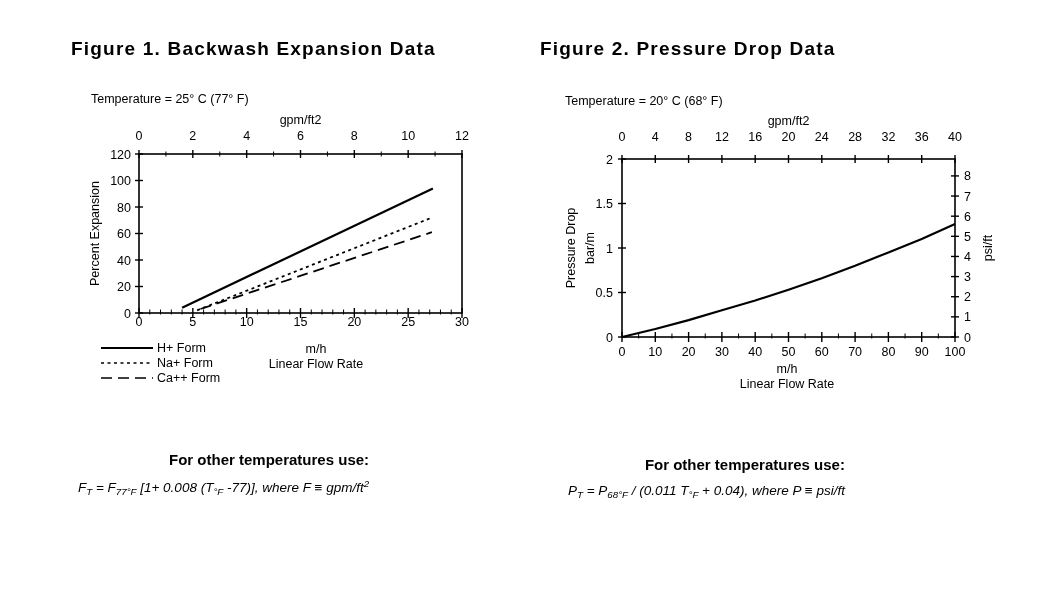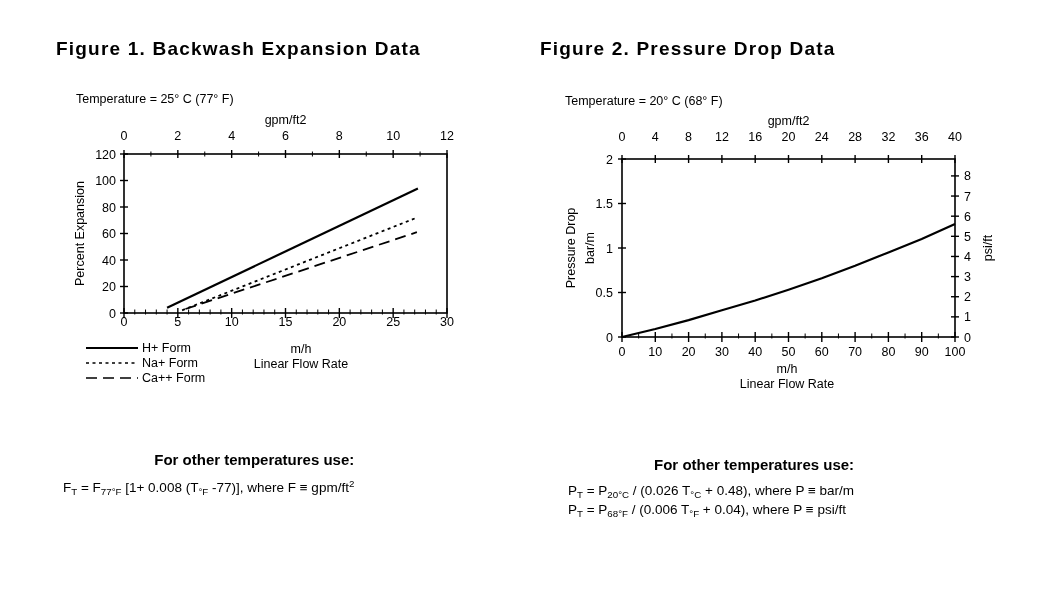--- a/index.html
+++ b/index.html
@@ -4,33 +4,33 @@
 <style>
   * { margin:0; padding:0; box-sizing:border-box; }
   html,body { background:#ffffff; }
   body {
     width:1049px; height:589px;
     font-family:"Liberation Sans", sans-serif;
     color:#000;
   }
   .page { position:relative; width:1049px; height:589px; background:#fff; overflow:hidden; }
   .figure { position:absolute; top:38px; }
-  .fig1 { left:56px;  width:480px; height:540px; }
+  .fig1 { left:71px;  width:480px; height:540px; }
   .fig2 { left:540px; width:509px; height:540px; }
   .fig-title {
     font-size:19px; font-weight:bold; letter-spacing:1.2px; white-space:nowrap;
   }
   .chart-svg { position:absolute; left:0; top:47px; }
   .chart-svg text { font-size:12.5px; font-family:"Liberation Sans", sans-serif; fill:#000; }
   .formulas { position:absolute; font-size:13.5px; line-height:1.34; white-space:nowrap; }
   .fig1 .formulas { left:7px;  top:412px; }
   .fig2 .formulas { left:28px; top:417px; }
   .formulas-header { font-size:15px; font-weight:bold; margin-bottom:7px;text-align:right; }
   .fig1 .formulas-header { margin-left:11px; }
-  .fline { white-space:nowrap; }
+  .fline { white-space:nowrap;font-style:italic; }
   .fline .sub { font-size:0.72em; vertical-align:-0.28em; }
   .fline .sup { font-size:0.72em; vertical-align:0.5em; }
 </style>
 </head>
 <body>
 
 <div class="page">
 
   <section class="figure fig1">
     <h2 class="fig-title">Figure 1. Backwash Expansion Data</h2>
@@ -219,18 +219,17 @@
         <text x="424" y="135.68552036199094">6</text>
         <line x1="411" y1="111.0497737556561" x2="419" y2="111.0497737556561" stroke="#000000" stroke-width="1.4"></line>
         <text x="424" y="115.5497737556561">7</text>
         <line x1="411" y1="90.91402714932127" x2="419" y2="90.91402714932127" stroke="#000000" stroke-width="1.4"></line>
         <text x="424" y="95.41402714932127">8</text>
         <text x="452" y="163" text-anchor="middle" transform="rotate(-90 452 163)" font-size="13">psi/ft</text>
         <polyline points="82.0,252.0 115.3,244.0 148.6,235.1 181.9,225.3 215.2,215.5 248.5,204.8 281.8,193.3 315.1,180.8 348.4,167.4 381.7,154.1 415.0,139.0" fill="none" stroke="#000000" stroke-width="2.2"></polyline>
       </svg>
     <div class="formulas">
       <div class="formulas-header">For other temperatures use:</div>
-      <div class="fline"><span>P</span><span class="sub">T</span><span> = P</span><span class="sub">20°C</span><span> / (0.026 T</span><span class="sub">°C</span><span> + 0.48), where P ≡ bar/m</span></div>
-      <div class="fline"><span>P</span><span class="sub">T</span><span> = P</span><span class="sub">68°F</span><span> / (0.006 T</span><span class="sub">°F</span><span> + 0.04), where P ≡ psi/ft</span></div>
+      <div class="fline"><span>P</span><span class="sub">T</span><span> = P</span><span class="sub">68°F</span><span> / (0.011 T</span><span class="sub">°F</span><span> + 0.04), where P ≡ psi/ft</span></div>
     </div>
   </section>
 
 </div>
 
 </body></html>

